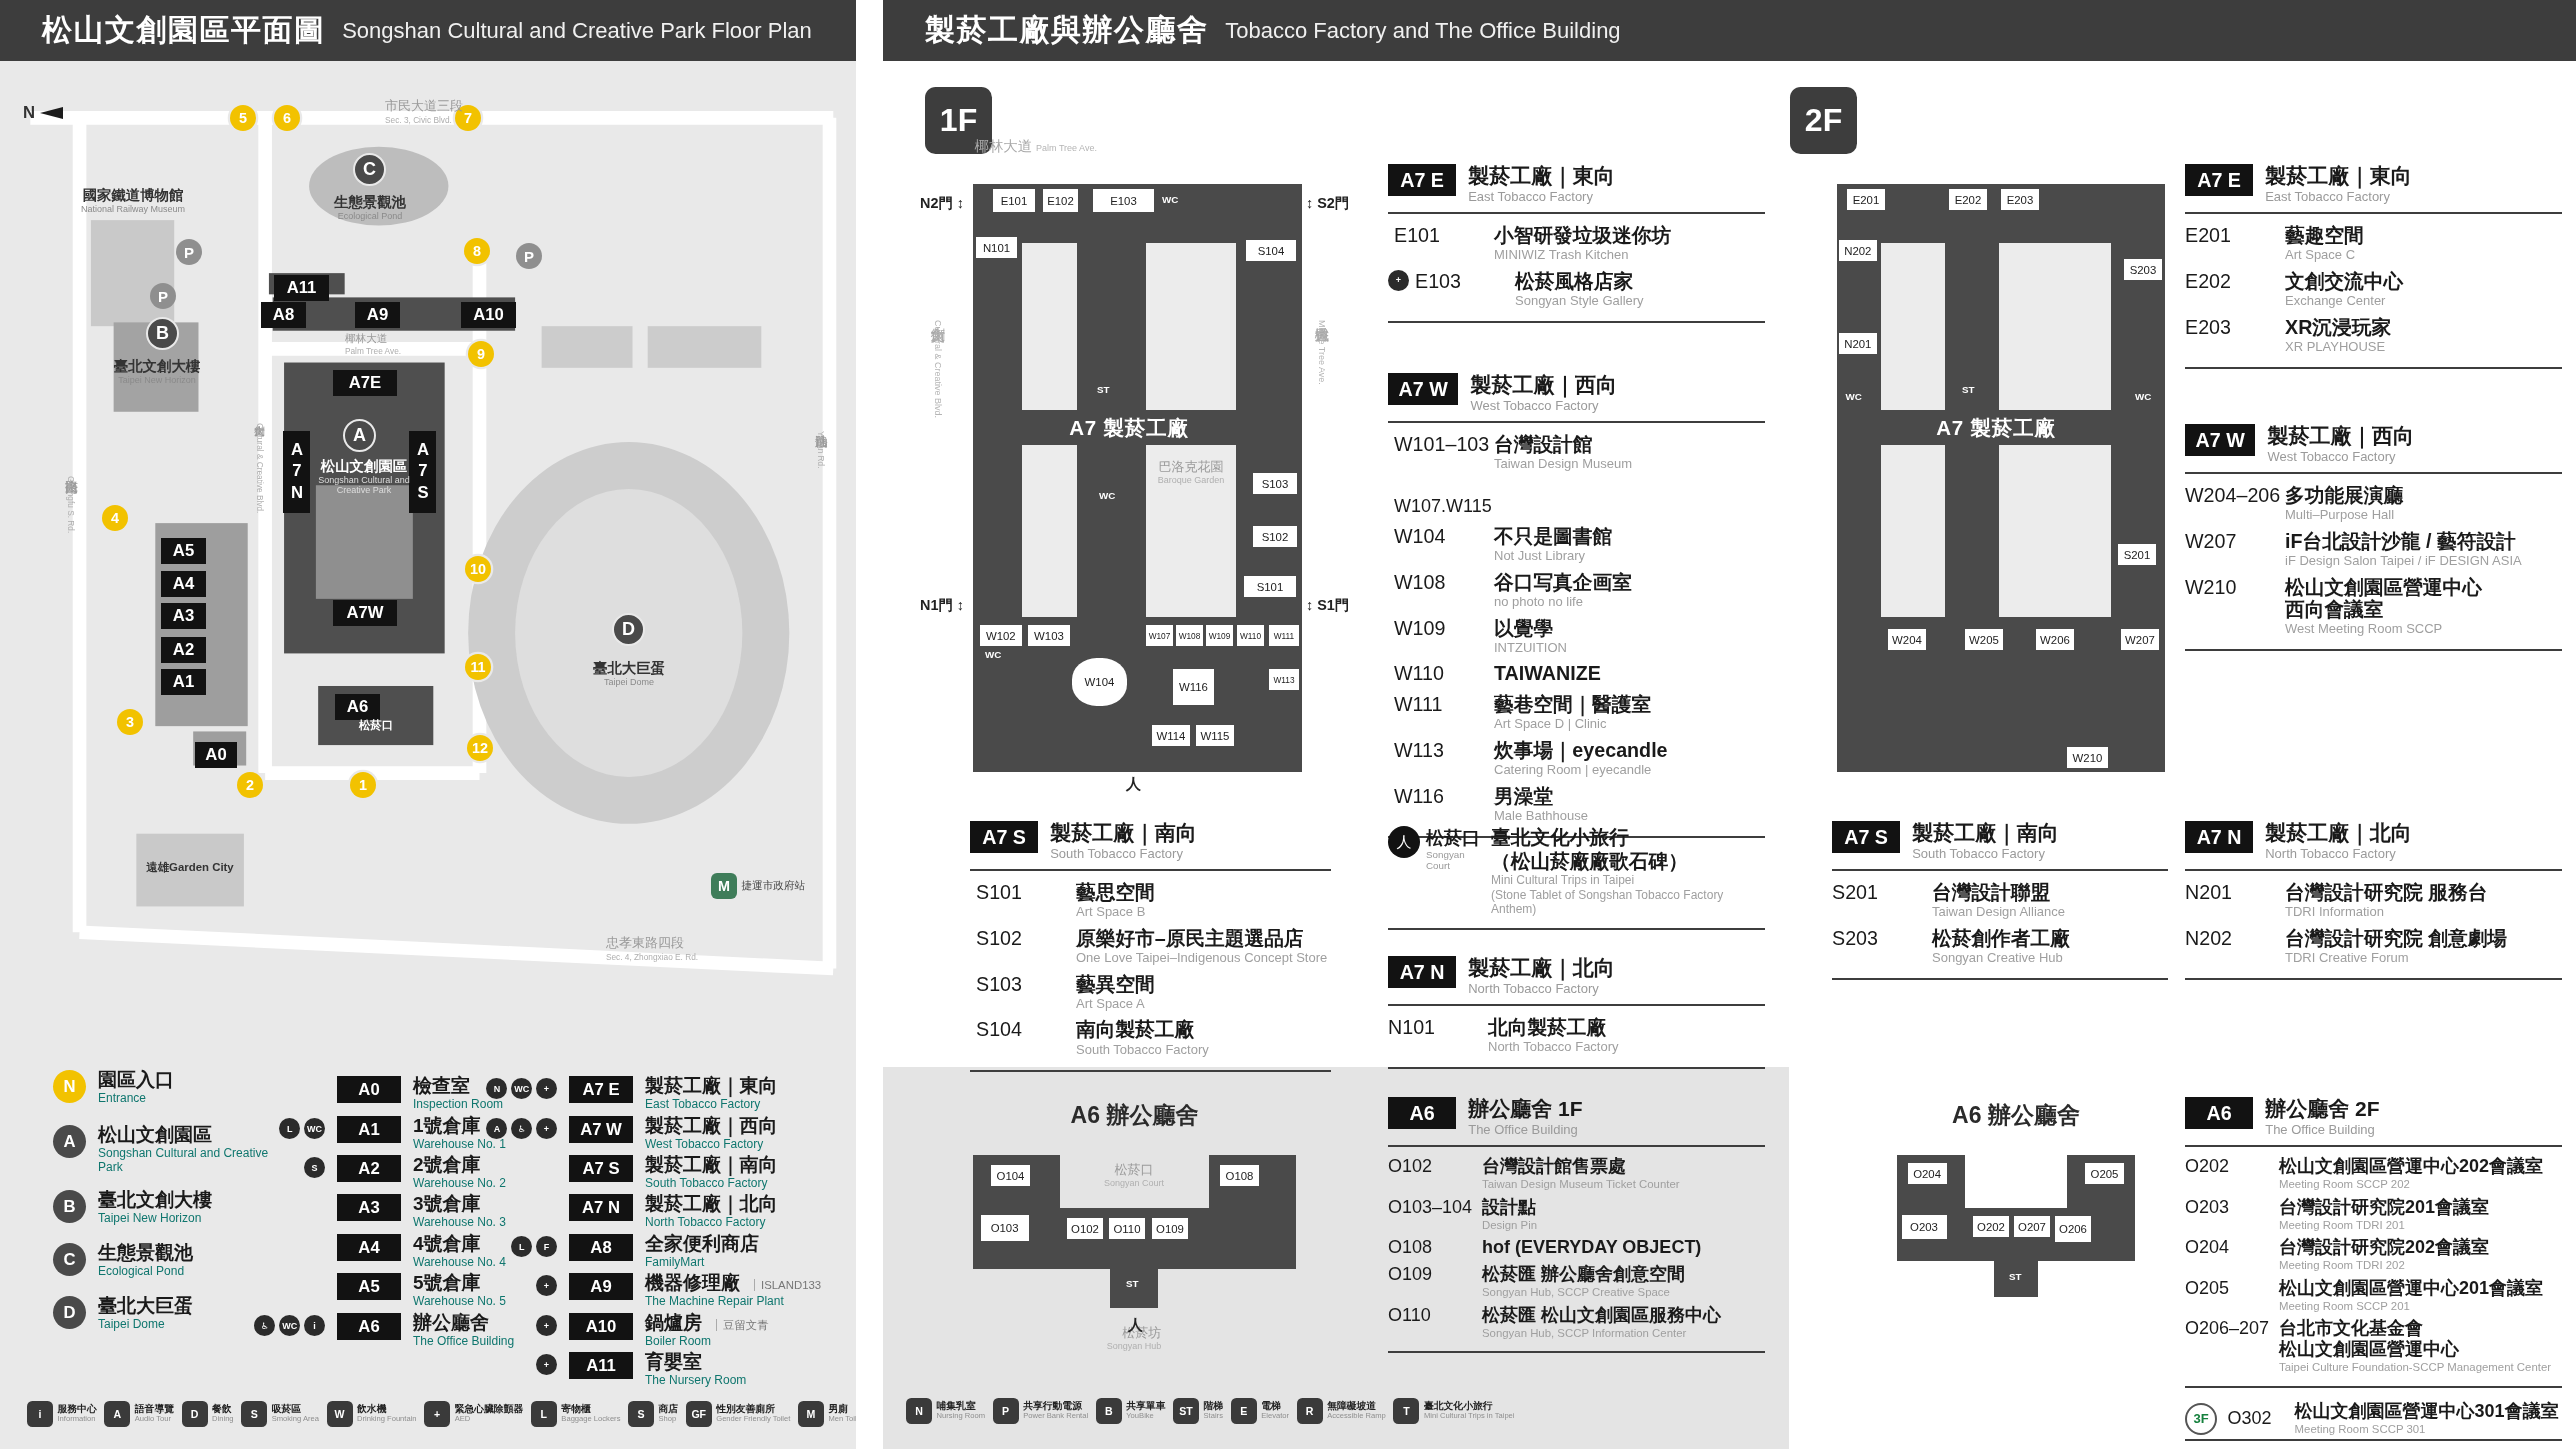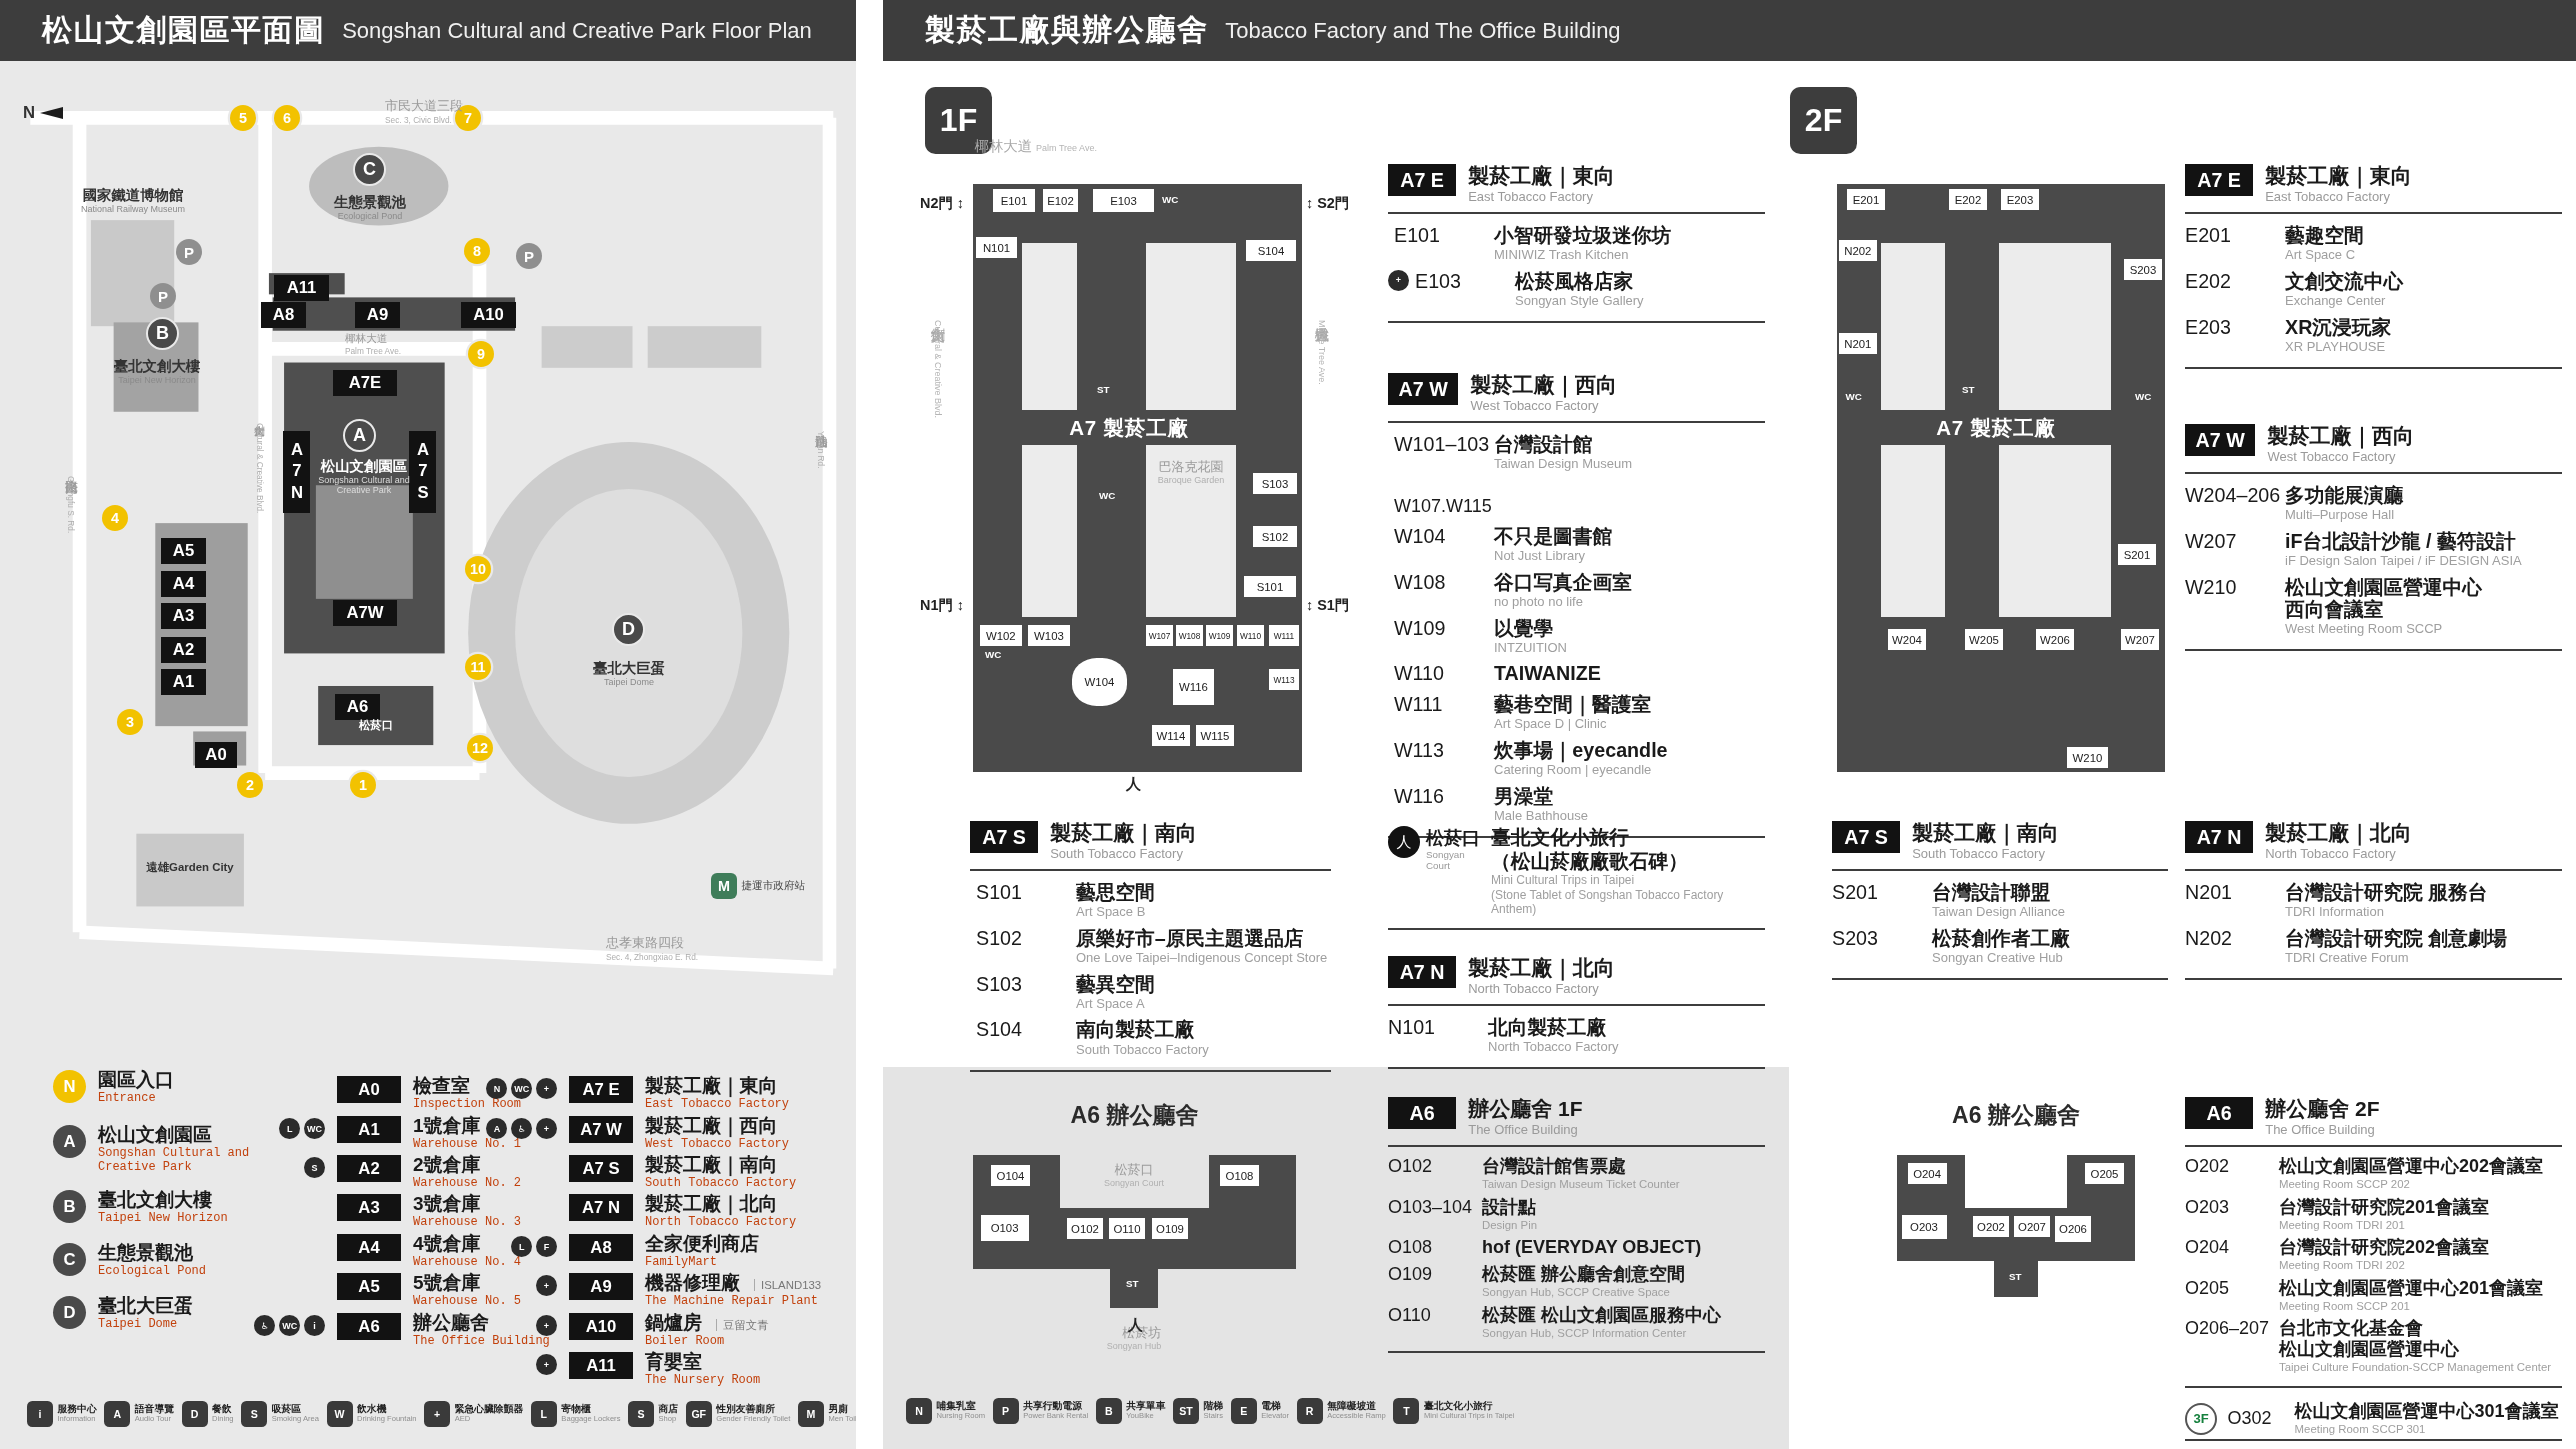--- a/index.html
+++ b/index.html
@@ -39,21 +39,21 @@
   .transit .tzh{font-size:10.6px;color:#444;}
   
   .leg-row{position:absolute;display:flex;gap:12px;align-items:flex-start;}
   .leg-mark{width:33px;height:33px;border-radius:50%;background:#4a4a4a;color:#fff;font-size:16.7px;font-weight:bold;
        display:flex;align-items:center;justify-content:center;flex:none;}
   .leg-row.yellow .leg-mark{background:#f2c200;}
   .leg-tag{background:#121212;color:#fff;font-weight:bold;font-size:16.7px;width:64px;height:27px;display:flex;
        align-items:center;justify-content:center;flex:none;}
   .leg-icons{display:flex;gap:3.8px;width:70px;justify-content:flex-end;align-items:center;flex:none;padding-top:2.3px;}
   .leg-text .zh{font-size:19px;font-weight:bold;color:#1a1a1a;line-height:1.1;}
-  .leg-text .en{font-size:12px;color:#c2410c;display:block;max-width:197px;line-height:1.1;margin-top:1.5px;font-family:Liberation Mono, monospace;}
+  .leg-text .en{font-size:12px;color:#0f766e;display:block;max-width:197px;line-height:1.1;margin-top:1.5px;}
   .leg-note{font-size:11.4px;color:#777;margin-left:14px;border-left:1.5px solid #aaa;padding-left:6px;font-weight:normal;}
   .mini-icon{width:21px;height:21px;border-radius:50%;background:#2b2b2b;color:#fff;font-size:9px;font-weight:bold;
        display:inline-flex;align-items:center;justify-content:center;flex:none;}
   
   .abar{position:absolute;display:flex;gap:7.6px;align-items:center;white-space:nowrap;}
   .aitem{display:flex;gap:4.5px;align-items:center;flex:none;}
   .aicon{width:26px;height:26px;background:#3a3a3a;color:#fff;border-radius:5.3px;display:flex;align-items:center;
        justify-content:center;font-size:10.6px;font-weight:bold;flex:none;}
   .atext .zh{display:block;font-size:9.8px;color:#222;font-weight:bold;line-height:1.1;}
   .atext .en{display:block;font-size:7.6px;color:#8e8e8e;line-height:1.1;}

